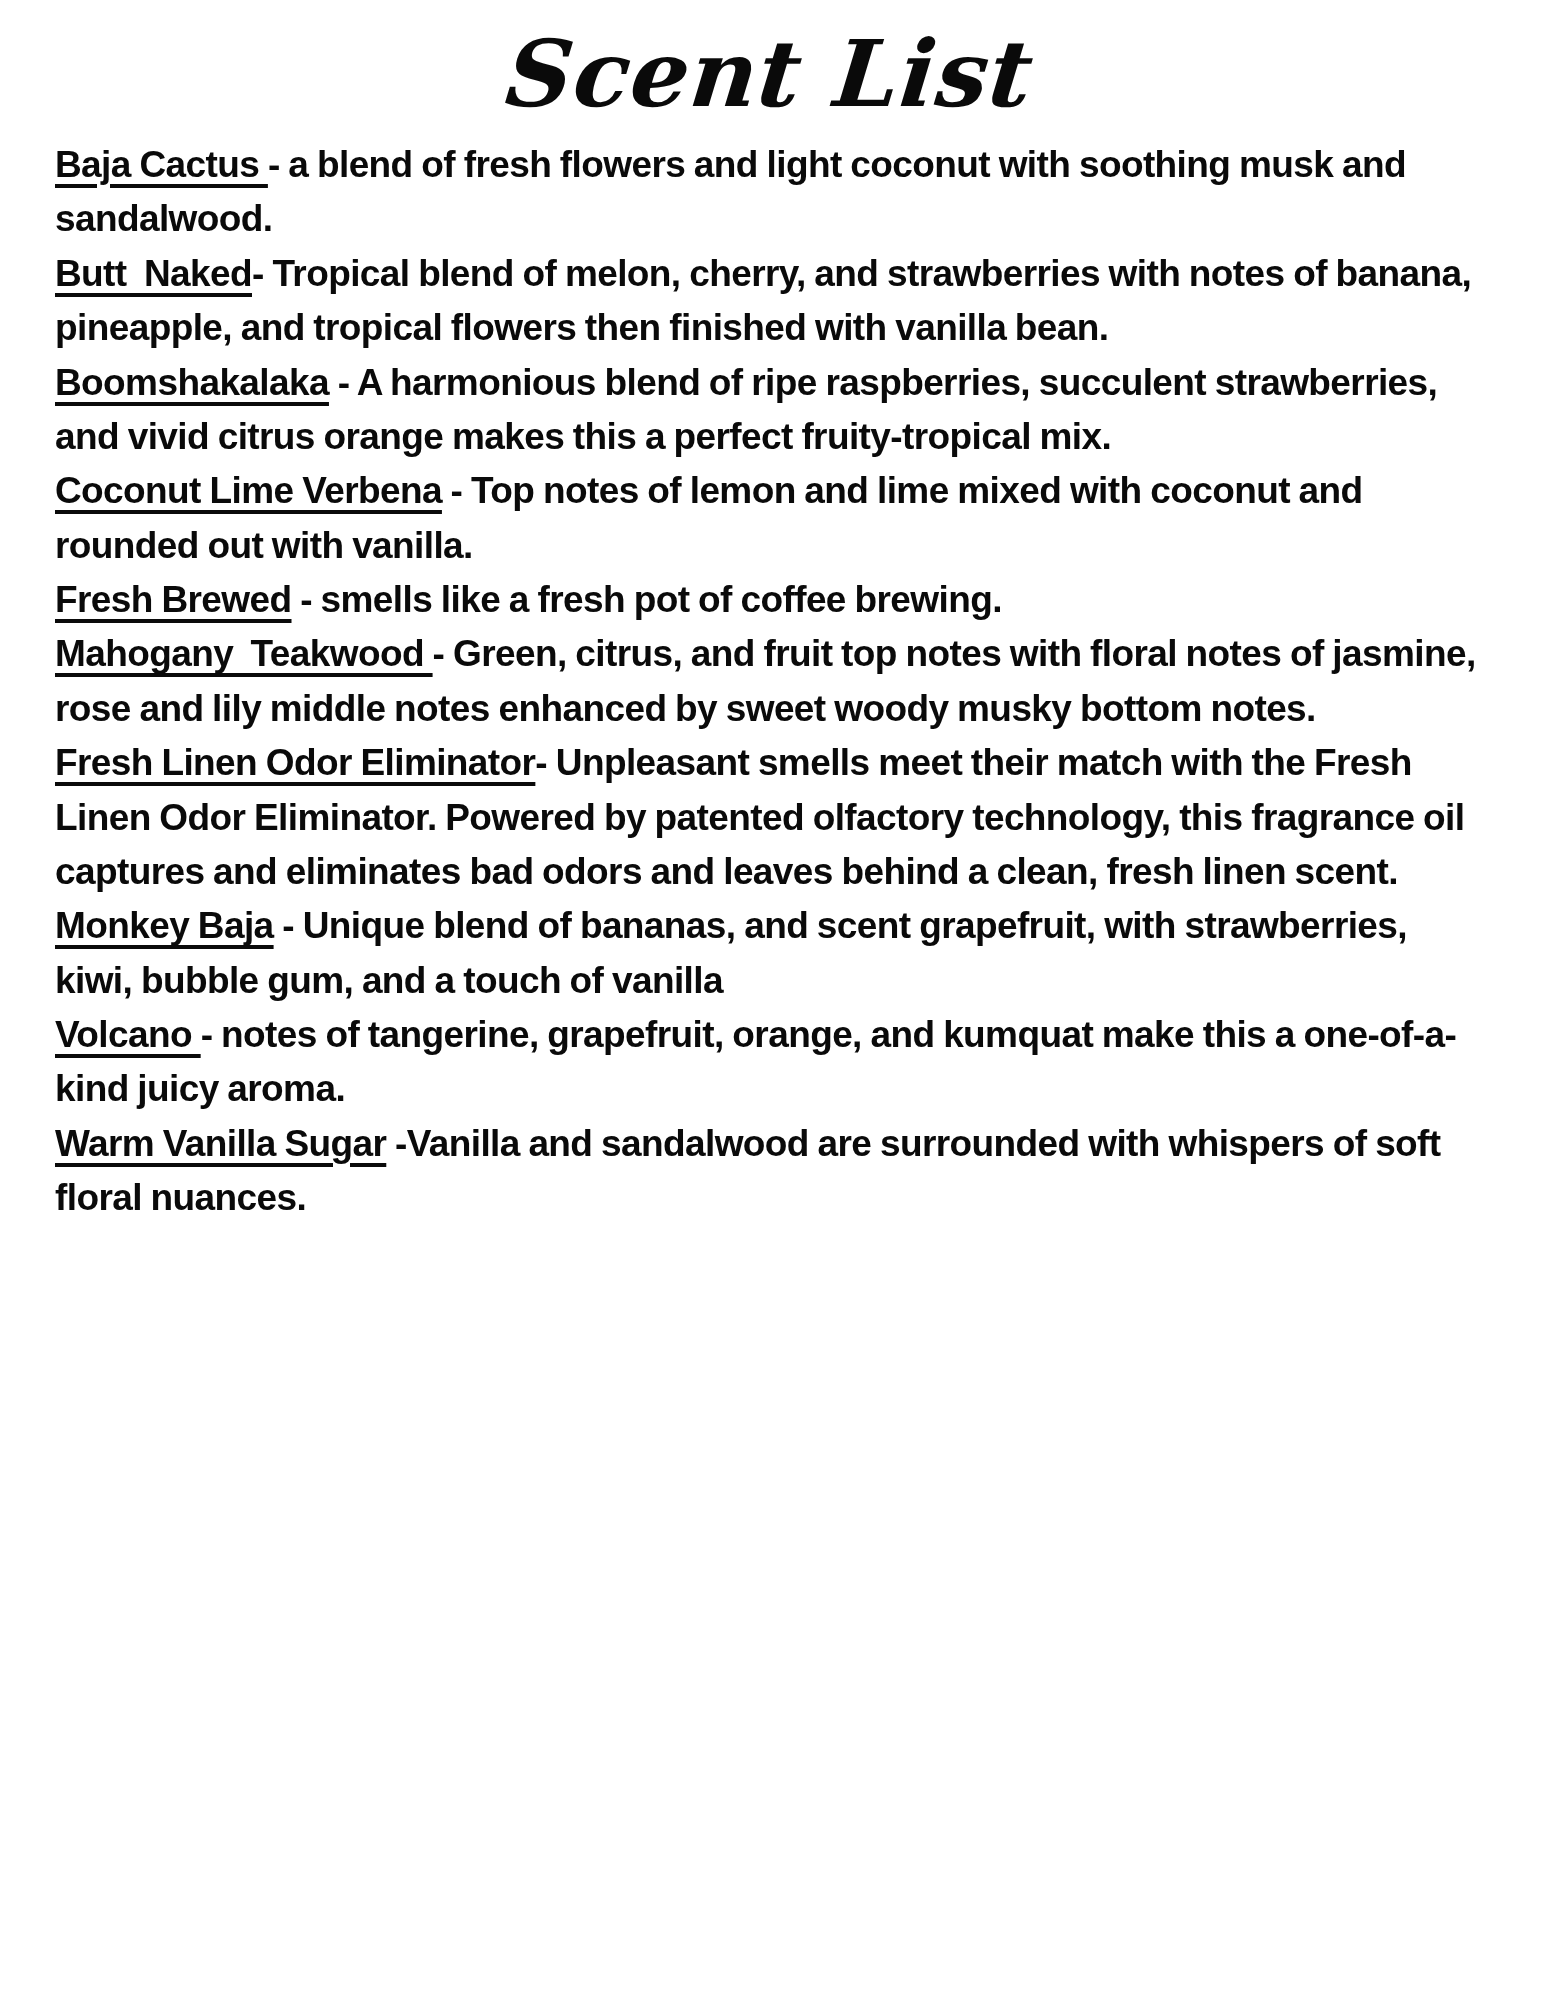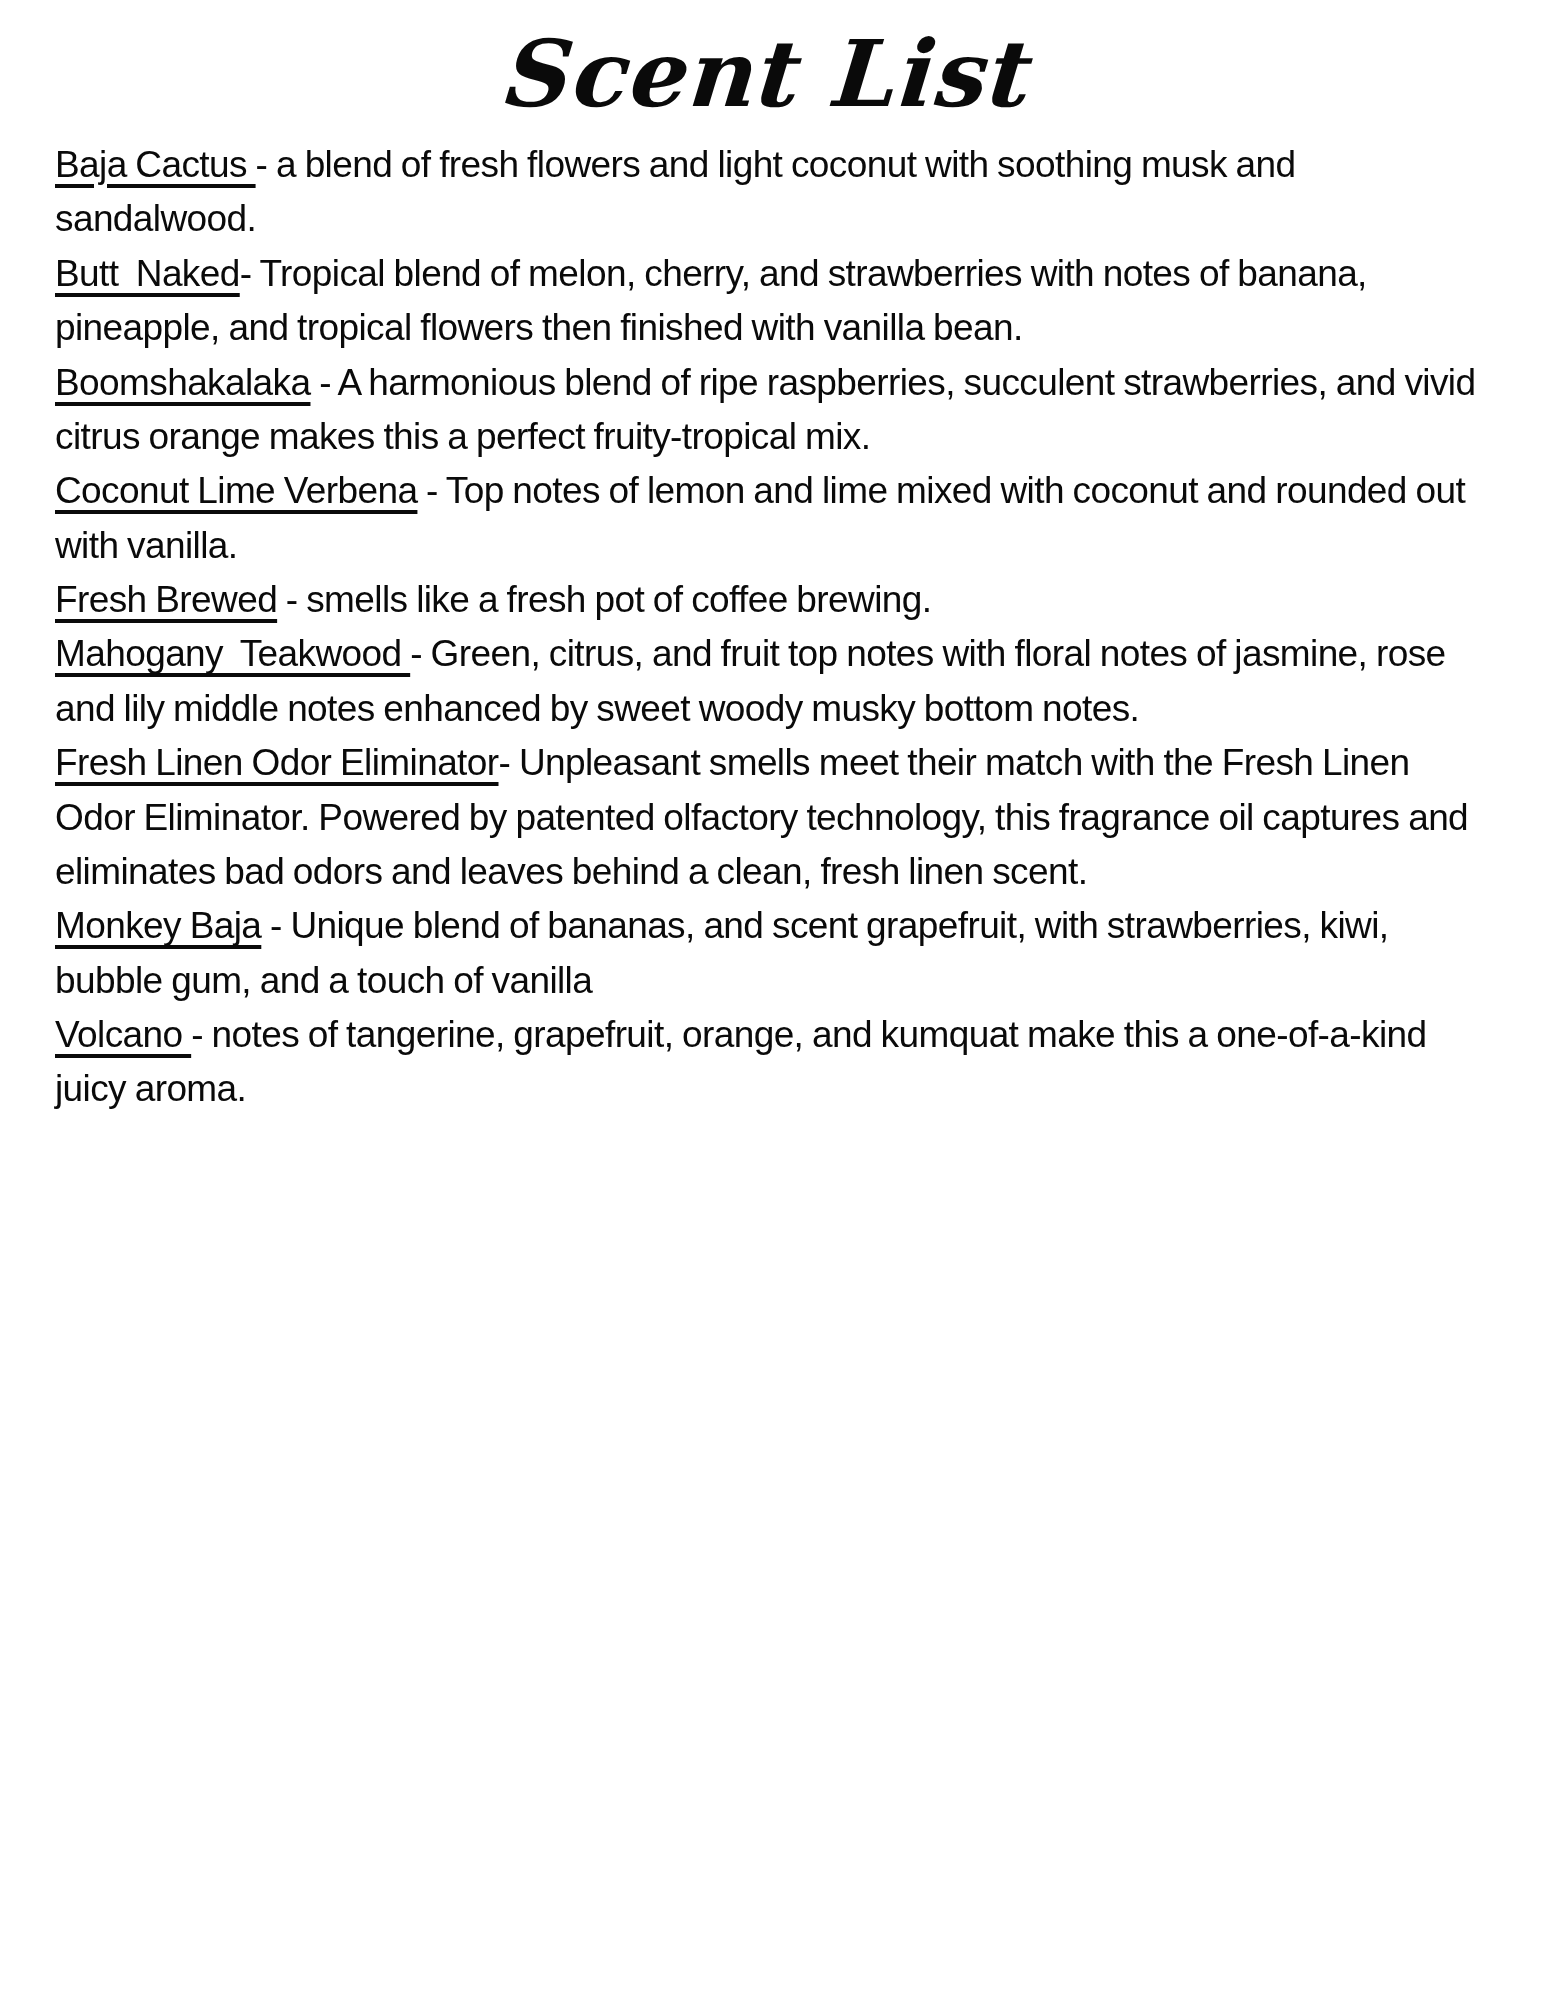--- a/index.html
+++ b/index.html
@@ -27,21 +27,21 @@
     line-height: 1.0;
     color: #0a0a0a;
     letter-spacing: 1px;
     transform: skewX(-6deg);
   }
   .list {
     width: 100%;
   }
   .entry {
     margin: 0;
-    font-weight: normal;
+    font-weight: bold;
     font-size: 37px;
     line-height: 1.47;
     color: #0a0a0a;
     letter-spacing: -0.6px;
     white-space: pre-wrap;
     word-spacing: -1px;
   }
   .scent-name {
     text-decoration: underline;
     text-decoration-thickness: 4px;
@@ -67,14 +67,15 @@
 
   <p class="entry"><span class="scent-name">Mahogany  Teakwood </span><span class="scent-description">- Green, citrus, and fruit top notes with floral notes of jasmine, rose and lily middle notes enhanced by sweet woody musky bottom notes.</span></p>
 
   <p class="entry"><span class="scent-name">Fresh Linen Odor Eliminator</span><span class="scent-description">- Unpleasant smells meet their match with the Fresh Linen Odor Eliminator. Powered by patented olfactory technology, this fragrance oil captures and eliminates bad odors and leaves behind a clean, fresh linen scent.</span></p>
 
   <p class="entry"><span class="scent-name">Monkey Baja</span><span class="scent-description"> - Unique blend of bananas, and scent grapefruit, with strawberries, kiwi, bubble gum, and a touch of vanilla</span></p>
 
 
   <p class="entry"><span class="scent-name">Volcano </span><span class="scent-description">- notes of tangerine, grapefruit, orange, and kumquat make this a one-of-a-kind juicy aroma.</span></p>
 
+  <p class="entry"><span class="scent-name">Warm Vanilla Sugar</span><span class="scent-description"> -Vanilla and sandalwood are surrounded with whispers of soft floral nuances.</span></p>
 </div>
 </div>
 
 </body></html>

